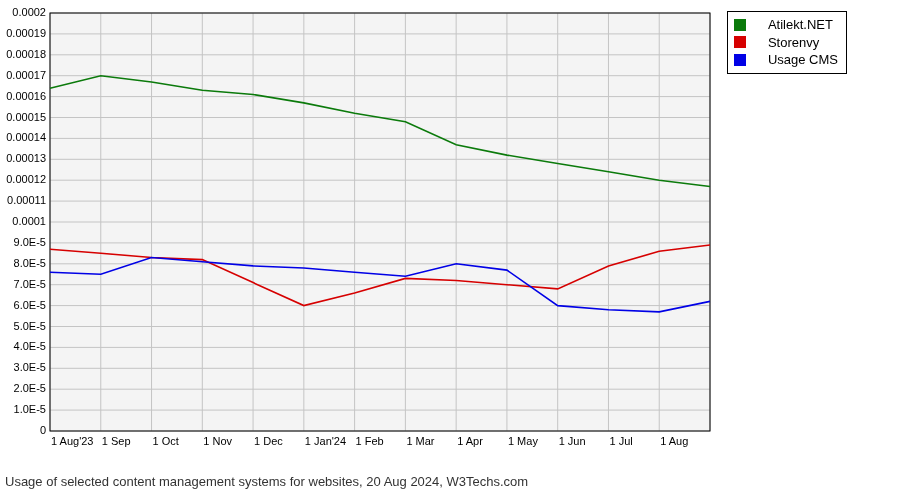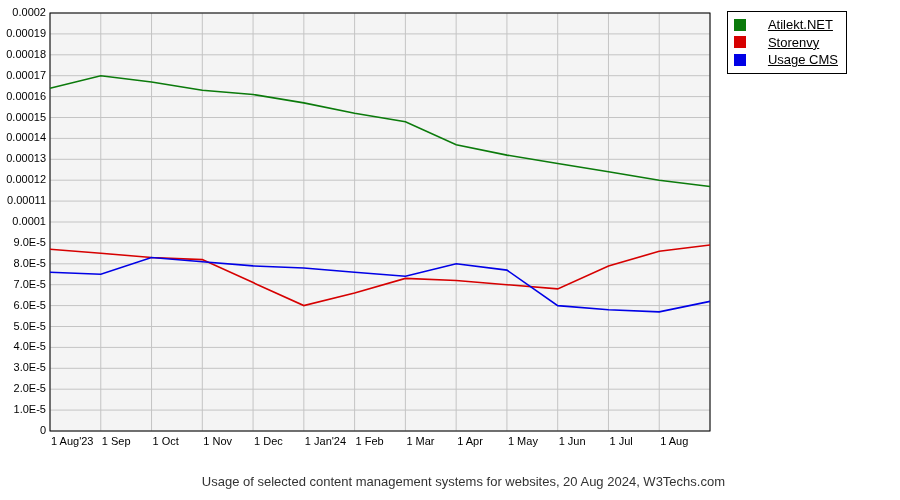--- a/index.html
+++ b/index.html
@@ -18,35 +18,35 @@
     top: 5px;
     width: 890px;
     height: 490px;
   }
   svg { display: block; }
   .caption {
     position: absolute;
     bottom: 6px;
     left: 0;
     width: 720px;
-    text-align: right;
+    text-align: left;
     font-size: 13px;
     color: #333;
   }
   .legend-box {
     position: absolute;
     right: 48px;
     top: 6px;
     border: 1px solid #000;
     background: #fff;
     padding: 4px 8px 4px 6px;
     font-size: 13px;
     line-height: 1.35;
   }
-  .legend-row { display: flex; align-items: center; gap: 22px; text-decoration: underline; }
+  .legend-row { display: flex; align-items: center; gap: 22px; }
   .swatch { width: 12px; height: 12px; border: 0; flex: 0 0 12px; }
   .tick-label { font-size: 11px; fill: #000; }
   .x-tick-label { font-size: 11px; fill: #000; }
 </style>
 </head>
 <body>
 
 <div class="chart-wrap">
   <svg id="chart-svg" width="720" height="460">
       <rect x="45" y="8" width="660" height="418" fill="#f4f4f4" stroke="none"></rect>

